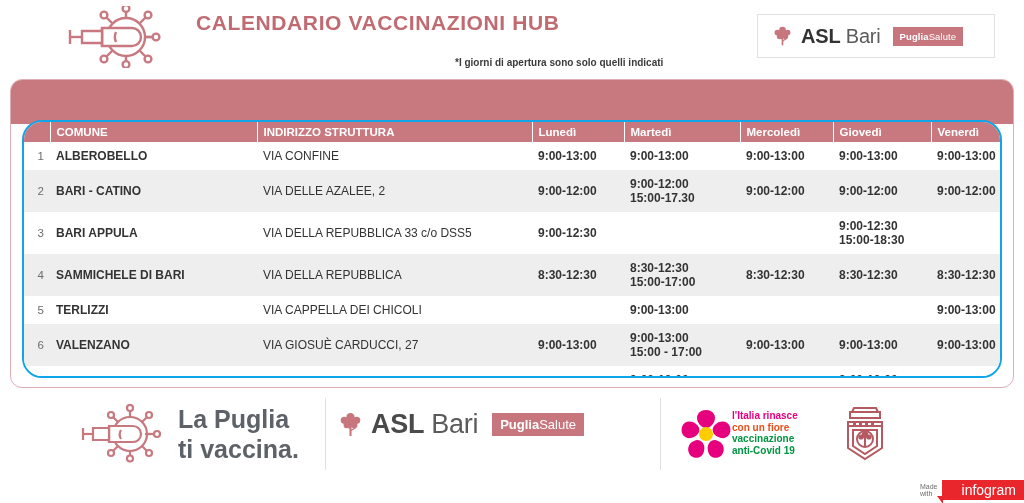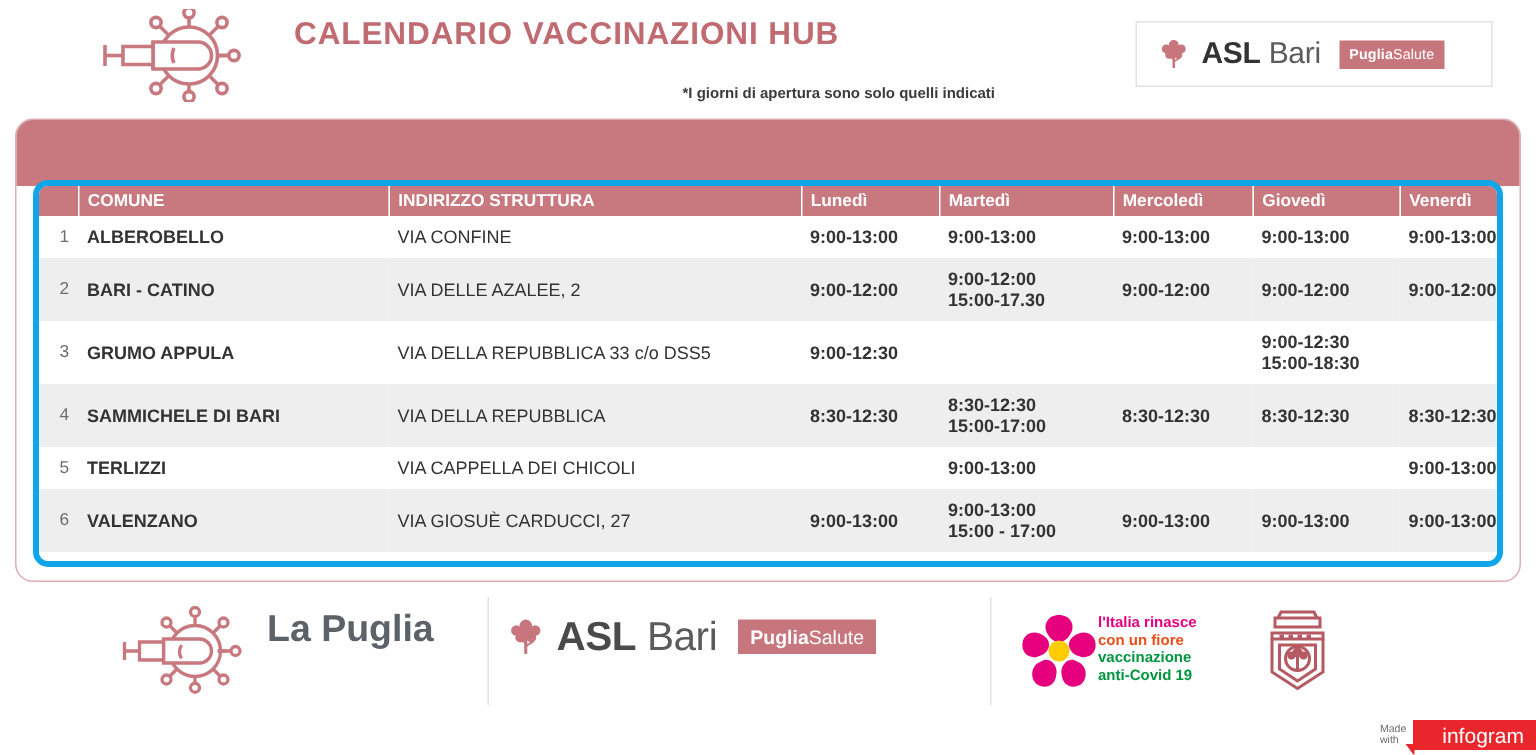--- a/index.html
+++ b/index.html
@@ -53,21 +53,21 @@
   }
   .banner {
     position: absolute; left: 11px; top: 80px;
     width: 1002px; height: 44px;
     background: #c8787f;
     border-radius: 11px 11px 0 0;
   }
   .tablewrap {
     position: absolute; left: 22px; top: 120px;
     width: 980px; height: 258px;
-    border: 4px solid #0ea5e9; border-radius: 10px;
+    border: 2px solid #0ea5e9; border-radius: 20px;
     background: #fff; overflow: hidden;
   }
   table { border-collapse: collapse; width: 980px; table-layout: fixed; }
   thead th {
     background: #c8787f; color: #ffffff;
     font-size: 11.5px; font-weight: bold;
     text-align: left; height: 20px;
     padding: 3px 0 3px 6px;
     border-left: 1px solid #ffffff;
     vertical-align: middle;
@@ -238,21 +238,21 @@
             <td class="comune">BARI - CATINO</td>
             <td class="addr">VIA DELLE AZALEE, 2</td>
             <td class="day">9:00-12:00</td>
             <td class="day">9:00-12:00<br>15:00-17.30</td>
             <td class="day">9:00-12:00</td>
             <td class="day">9:00-12:00</td>
             <td class="day">9:00-12:00</td>
           </tr>
           <tr class="odd">
             <td class="num">3</td>
-            <td class="comune">GRUMO APPULA</td>
+            <td class="comune">BARI APPULA</td>
             <td class="addr">VIA DELLA REPUBBLICA 33 c/o DSS5</td>
             <td class="day">9:00-12:30</td>
             <td class="day"></td>
             <td class="day"></td>
             <td class="day">9:00-12:30<br>15:00-18:30</td>
             <td class="day"></td>
           </tr>
           <tr class="even">
             <td class="num">4</td>
             <td class="comune">SAMMICHELE DI BARI</td>
@@ -321,20 +321,21 @@
         <path d="M18 24 h16 v12 h-16 z" fill="#fff"></path>
         <path d="M8 30 h10"></path>
           <path d="M8 24 v12"></path>
         <path d="M46 26 a7 8 0 0 0 0 9"></path>
         <path d="M70 30 h6"></path>
       </g>
     </svg>
 
     <div class="lp-text">
       <div>La Puglia</div>
+      <div>ti vaccina.</div>
     </div>
 
     <div class="divider" style="left:325px"></div>
     <div class="divider" style="left:660px"></div>
 
     <div class="asl-box2">
       <svg class="asl-tree2" viewBox="0 0 24 26">
         <g fill="#c8767d">
           <circle cx="12" cy="6" r="4"></circle>
             <circle cx="6" cy="9" r="3.4"></circle>

